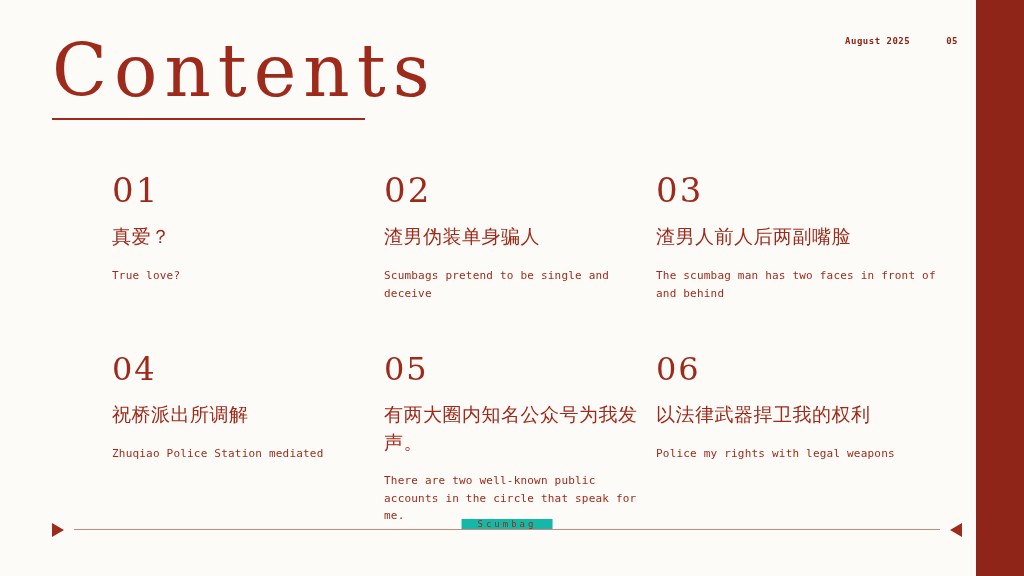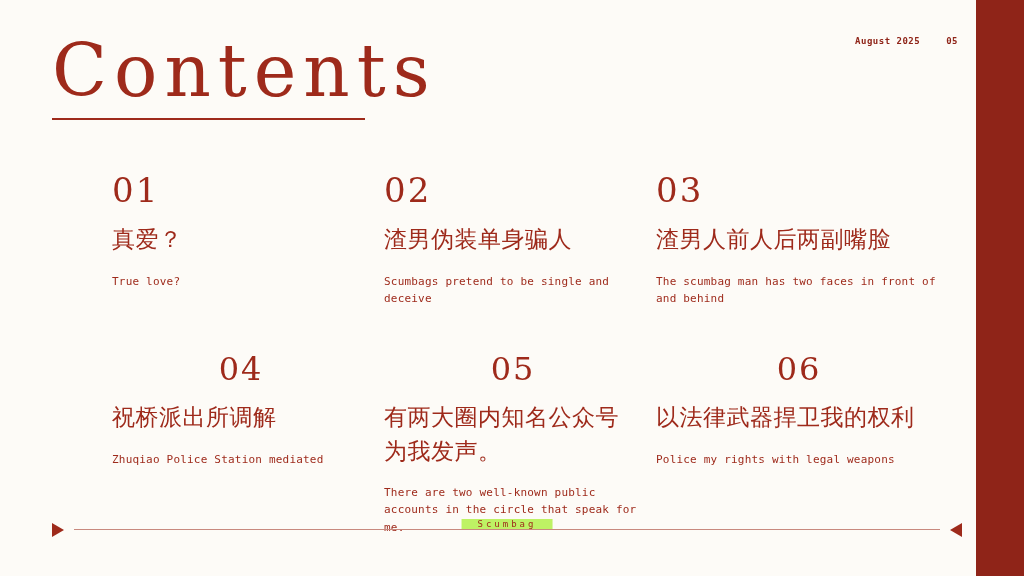--- a/index.html
+++ b/index.html
@@ -37,21 +37,21 @@
     height: 576px;
     background: #fdfbf7;
   }
   
   .header-meta {
     position: absolute;
     top: 36px;
     right: 66px;
     display: flex;
     align-items: center;
-    gap: 26px;
+    gap: 36px;
     color: #8f2418;
     font-family: "DejaVu Sans Mono", monospace;
     font-size: 9px;
     font-weight: bold;
     letter-spacing: 0.5px;
   }
   
   .title-wrap {
     position: absolute;
     left: 52px;
@@ -88,34 +88,34 @@
   .item-num {
     font-family: "DejaVu Serif", serif;
     font-size: 34px;
     color: #9e2a1b;
     letter-spacing: 2px;
     line-height: 1.1;
     margin-bottom: 14px;
   }
   .item-cn {
     font-family: "Liberation Sans", sans-serif;
-    font-size: 23px;
+    font-size: 19px;
     color: #9e2a1b;
     line-height: 1.45;
     letter-spacing: 0.5px;
     margin-bottom: 16px;
   }
   .item-en {
     font-family: "DejaVu Sans Mono", monospace;
     font-size: 11px;
     color: #9e2a1b;
     line-height: 1.6;
     letter-spacing: 0.2px;
   }
-  .row2 .item-num { font-size: 32px; text-align: center; }
+  .row2 .item-num { font-size: 32px; }
   .row2 { margin-top: 4px; }
 
   
   .footer {
     position: absolute;
     left: 52px;
     right: 62px;
     bottom: 38px;
     height: 16px;
   }
@@ -125,21 +125,21 @@
     left: 22px;
     right: 22px;
     height: 1px;
     background: #c8897e;
   }
   .footer-label {
     position: absolute;
     left: 50%;
     top: -3px;
     transform: translateX(-50%);
-    background: #bef264;
+    background: #14b8a6;
     padding: 0 16px;
     font-family: "DejaVu Sans Mono", monospace;
     font-size: 9px;
     letter-spacing: 3px;
     color: #9e2a1b;
   }
   .tri {
     position: absolute;
     top: 1px;
     width: 0;

